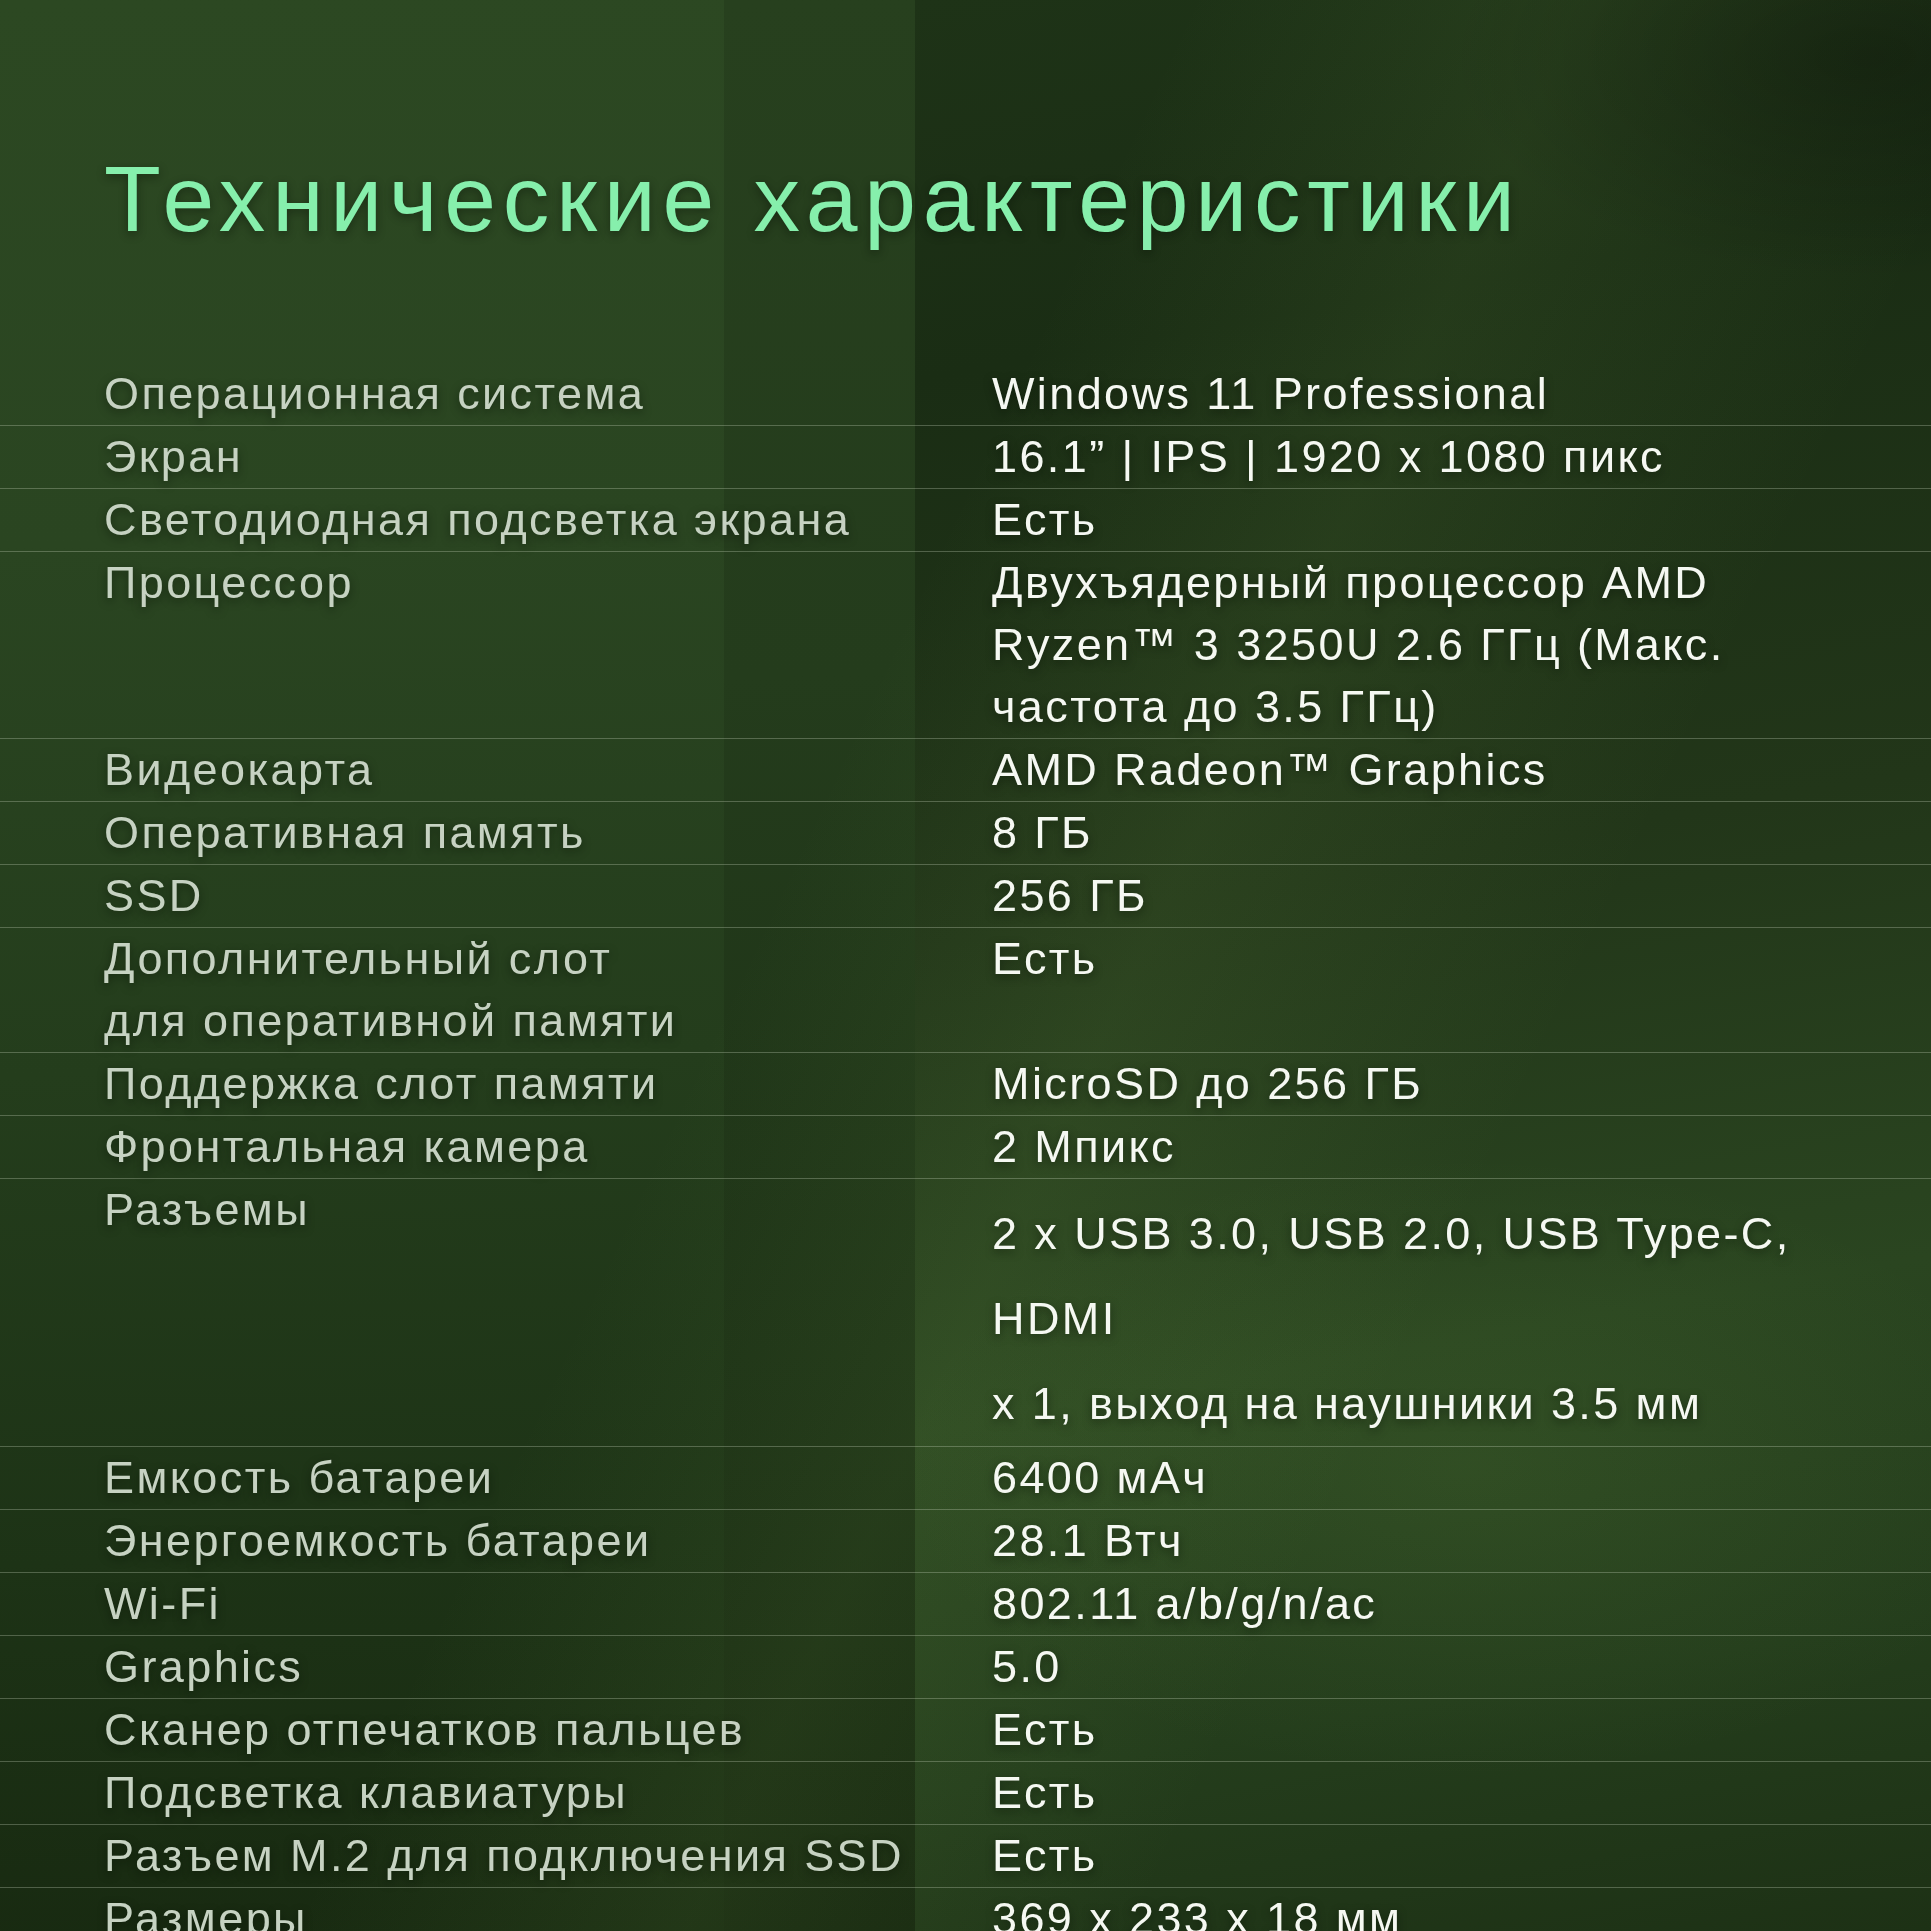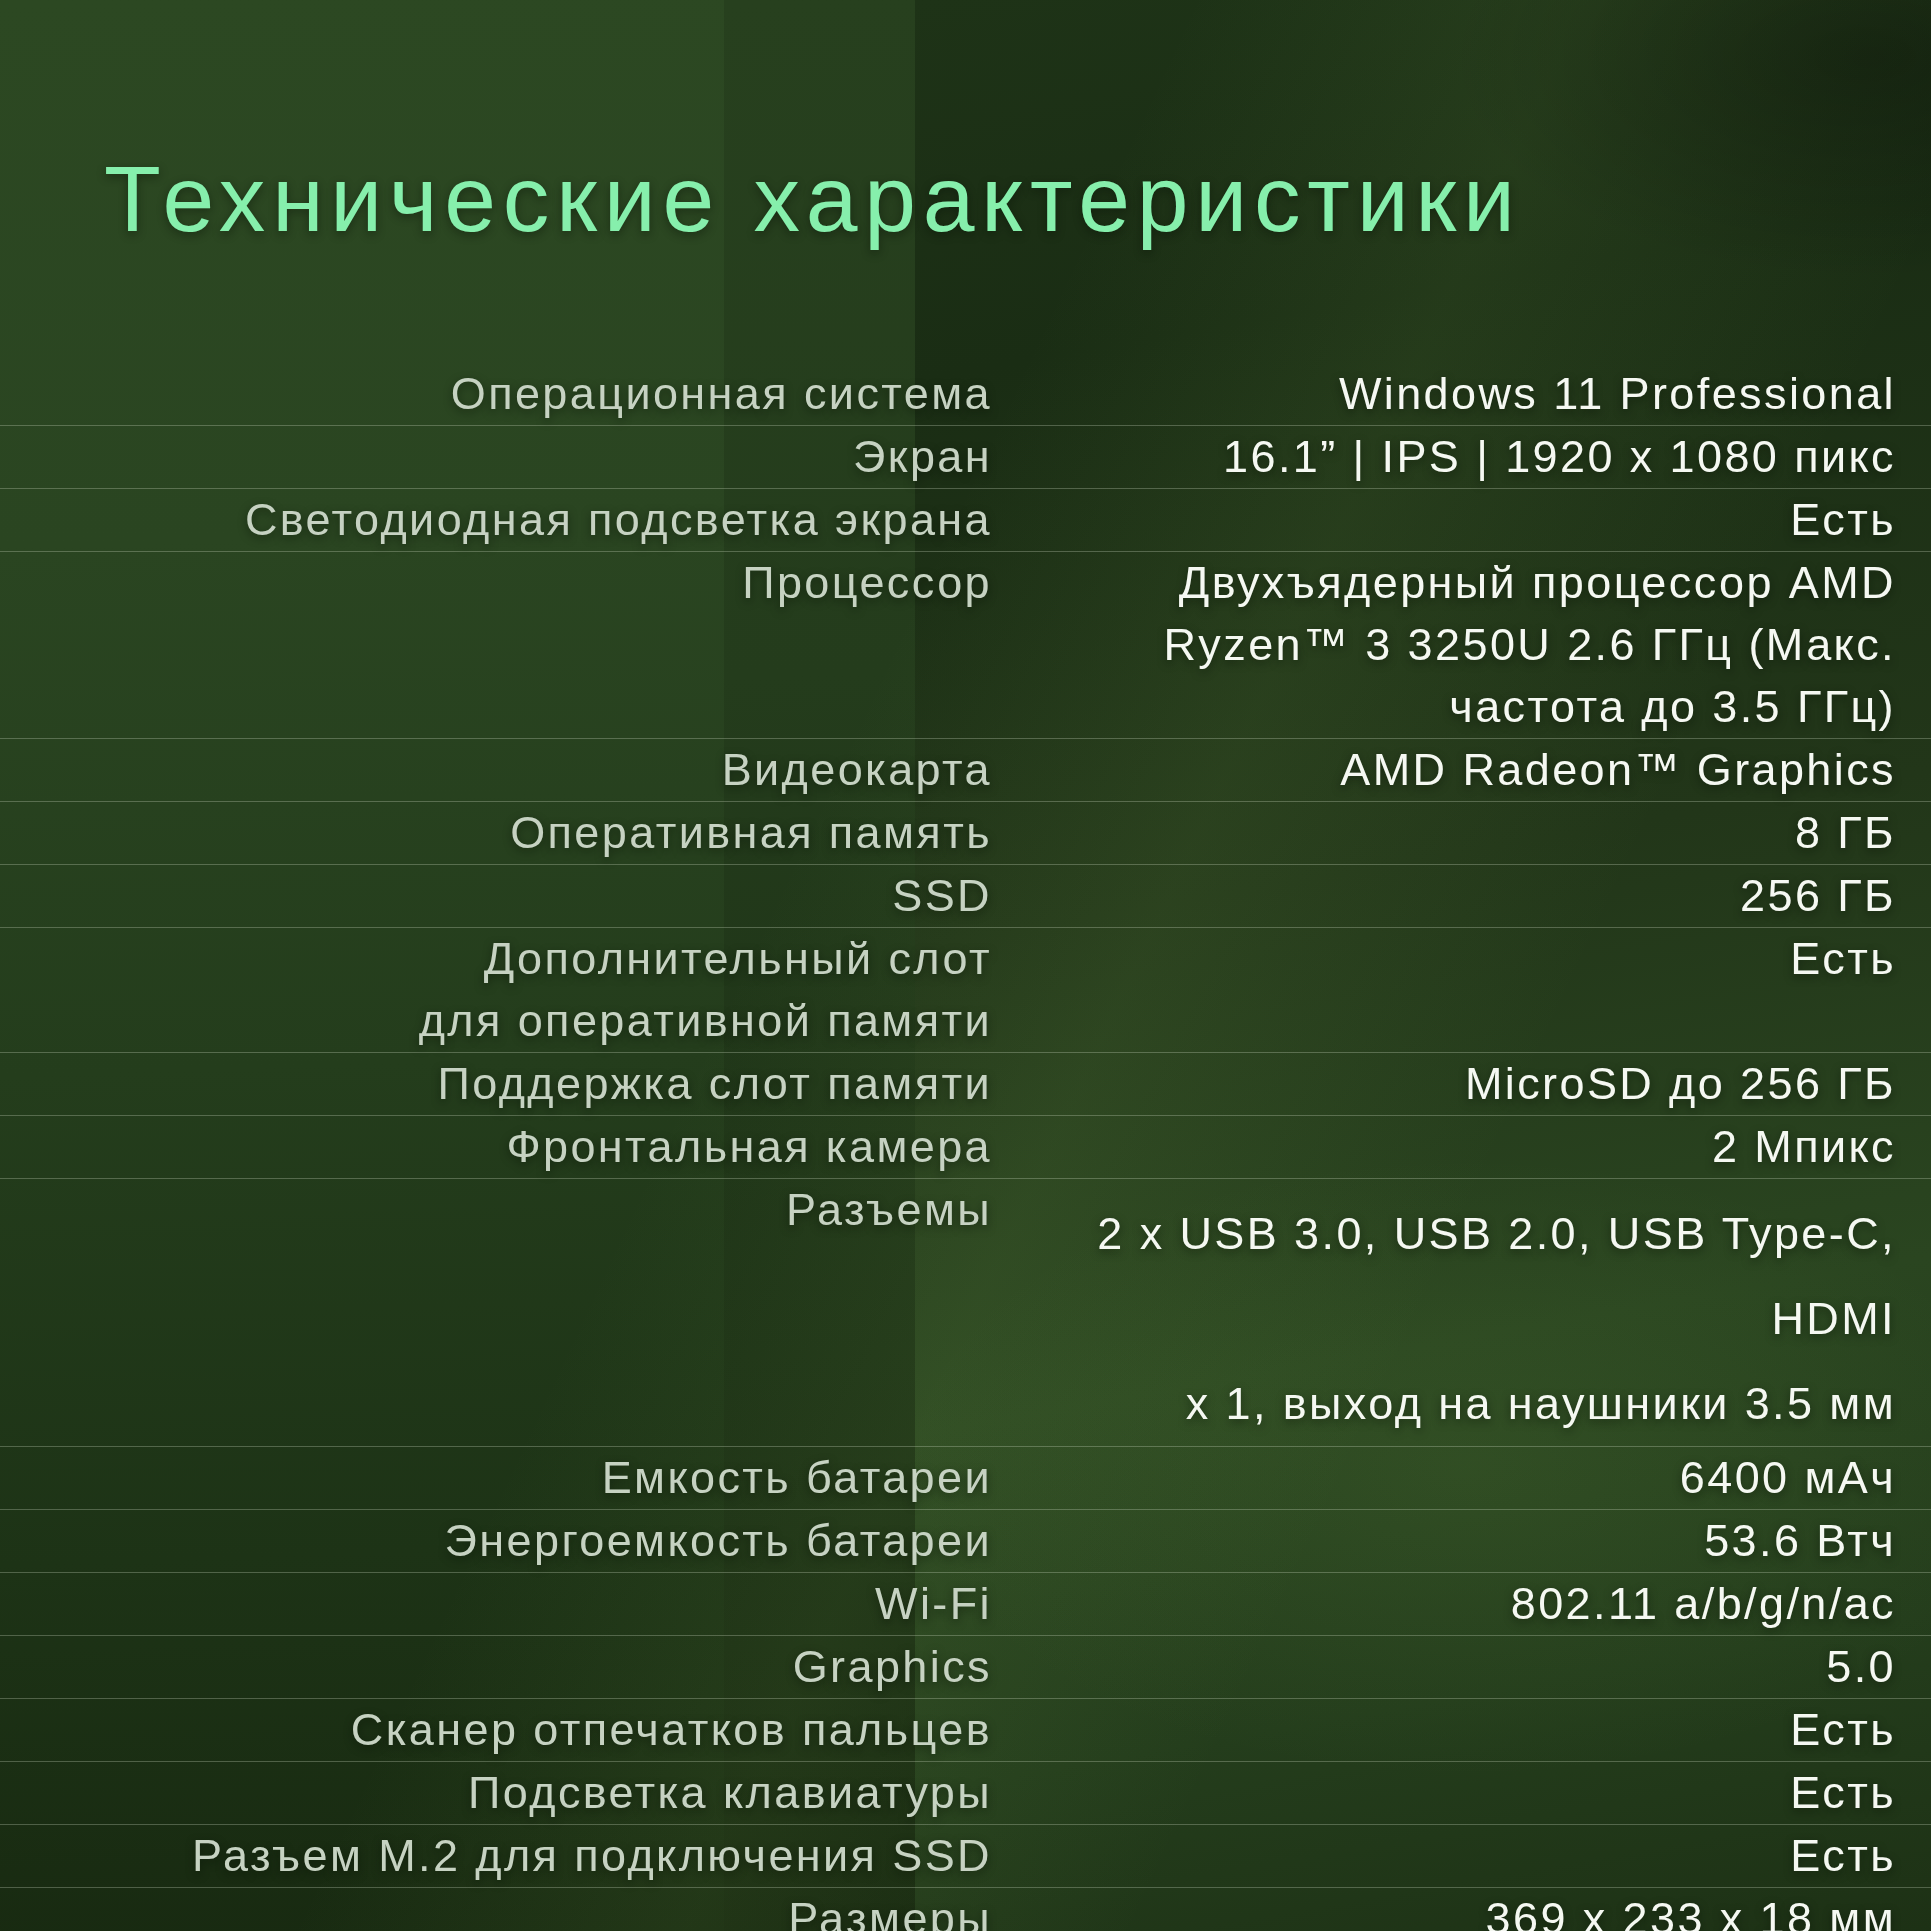--- a/index.html
+++ b/index.html
@@ -38,21 +38,20 @@
   .spec-row{
     display:grid;grid-template-columns:888px 1fr;
     padding-left:104px;padding-right:35px;
     min-height:62px;align-items:start;
   }
   .spec-row + .spec-row{border-top:1.9px solid rgba(218,230,208,0.28);}
   .spec-label,.spec-value{
     font-size:45px;line-height:62px;letter-spacing:2.4px;
     white-space:pre-line;
     text-shadow:0 2.9px 8.7px rgba(8,18,6,0.5);
-    text-align:right;
   }
   .spec-label{color:#c6d2c2;font-weight:300;}
   .spec-value{color:#f5f8f2;font-weight:300;}
   .row-ports{min-height:185px;}
   .row-ports .spec-value{padding-top:11.6px;line-height:85px;}
 </style>
 </head>
 <body>
 
 <div class="bg">
@@ -128,21 +127,21 @@
 x 1, выход на наушники 3.5 мм</div>
     </div>
 
     <div class="spec-row">
       <div class="spec-label">Емкость батареи</div>
       <div class="spec-value">6400 мАч</div>
     </div>
 
     <div class="spec-row">
       <div class="spec-label">Энергоемкость батареи</div>
-      <div class="spec-value">53.6 Втч</div>
+      <div class="spec-value">28.1 Втч</div>
     </div>
 
     <div class="spec-row">
       <div class="spec-label">Wi-Fi</div>
       <div class="spec-value">802.11 a/b/g/n/ac</div>
     </div>
 
     <div class="spec-row">
       <div class="spec-label">Graphics</div>
       <div class="spec-value">5.0</div>

